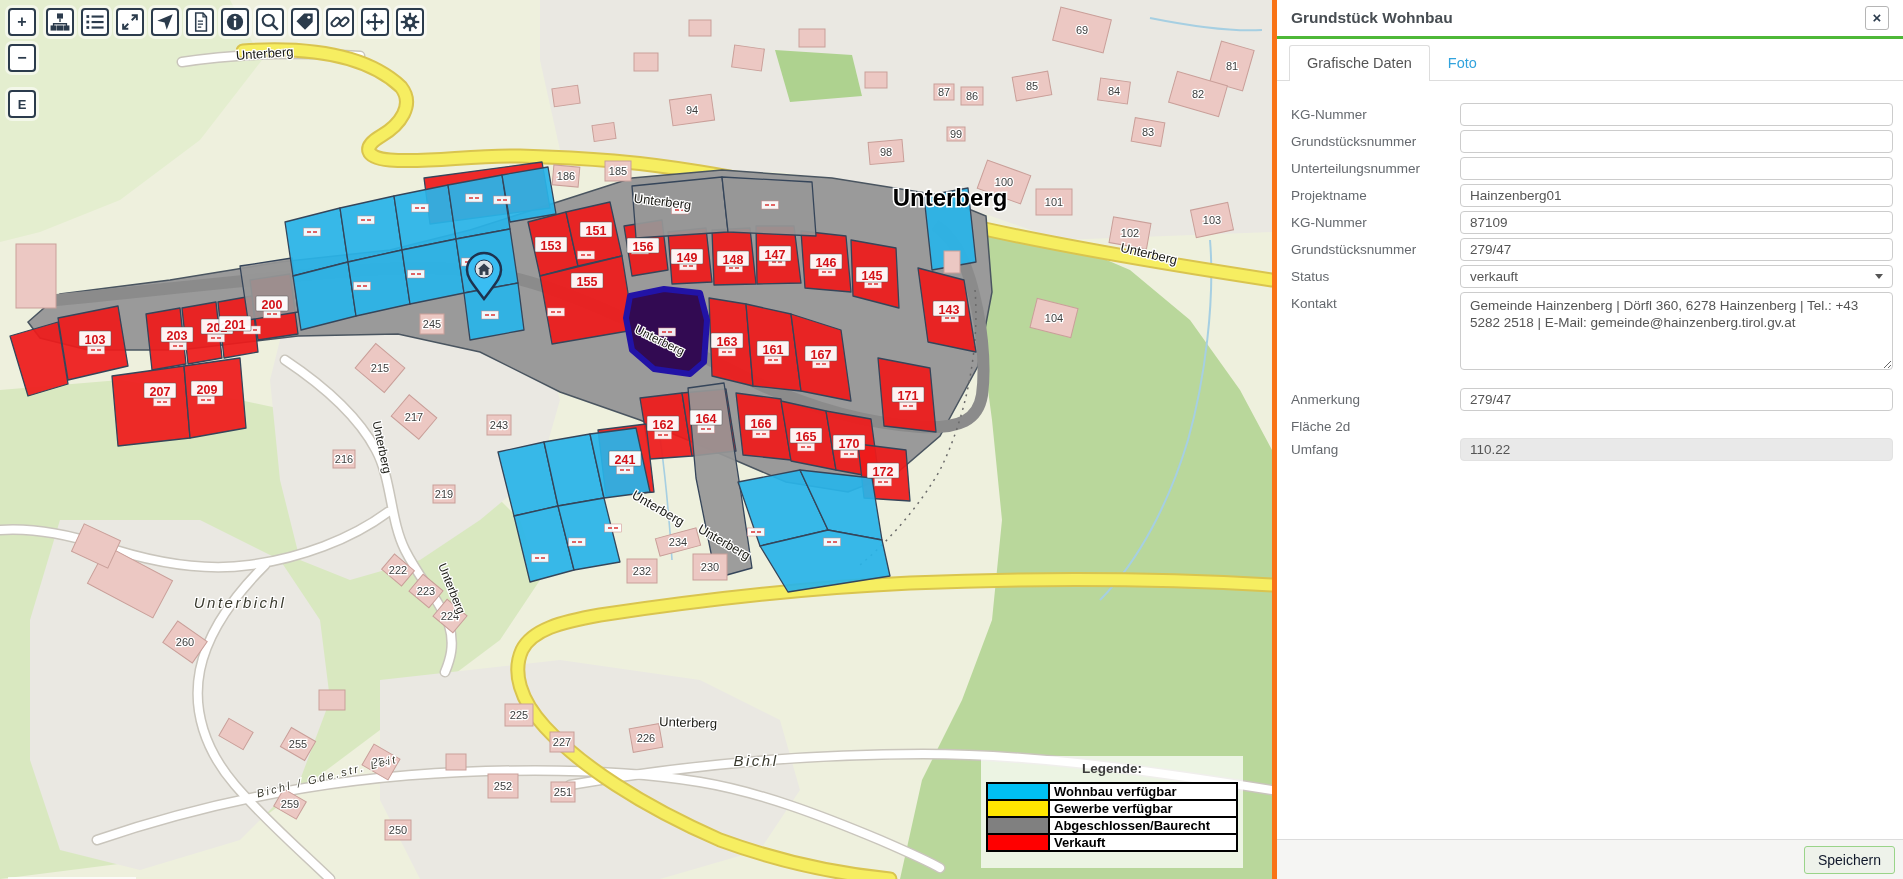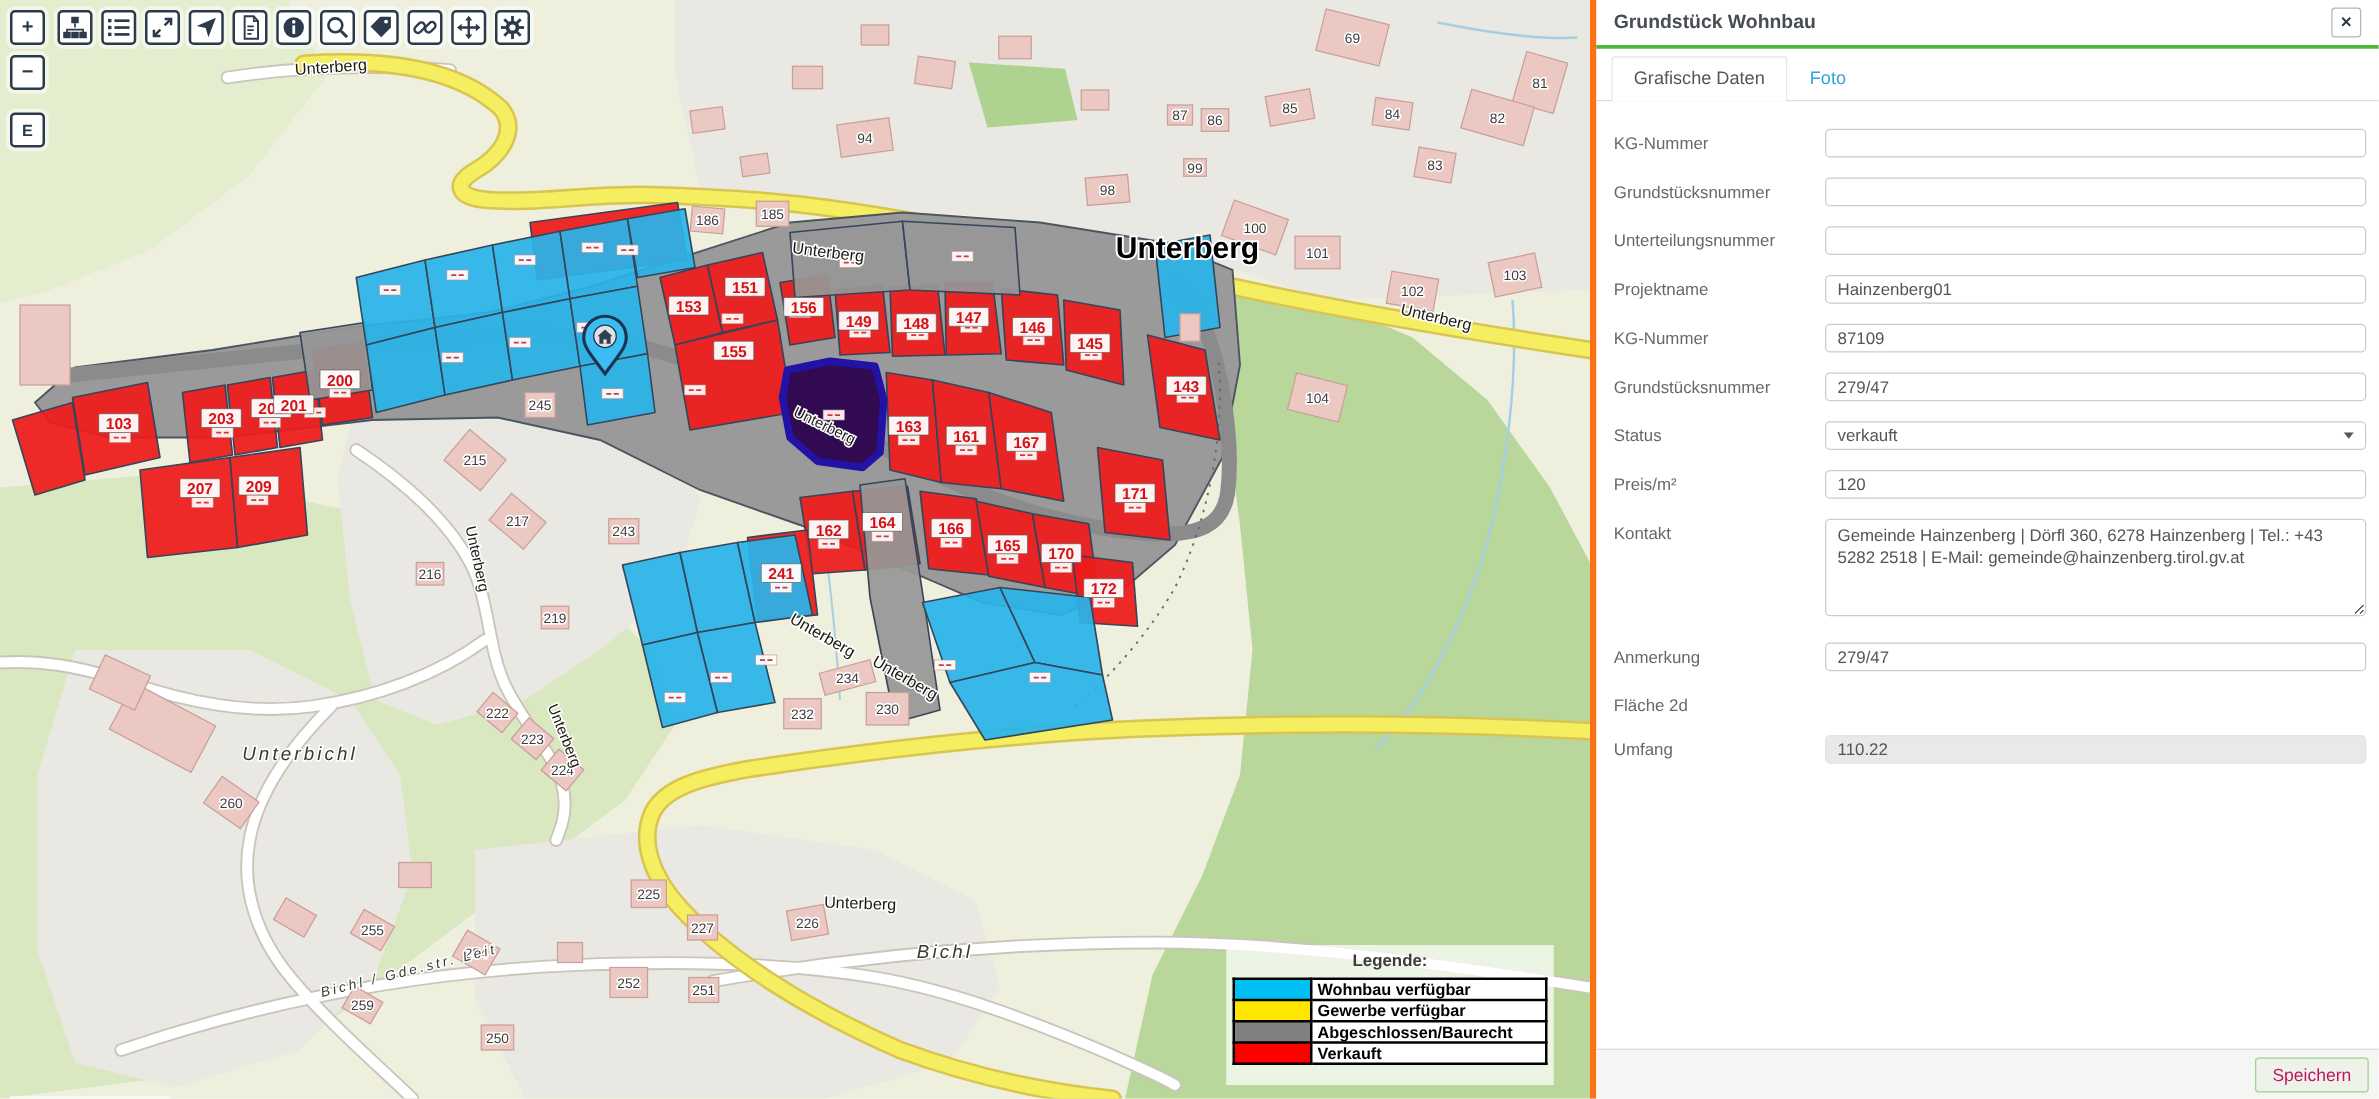--- a/index.html
+++ b/index.html
@@ -40,36 +40,36 @@
   #panel-title { font-size:15.5px; font-weight:bold; color:#474d52; flex:1; }
   #panel-close { width:24px; height:24px; border:1px solid #b5b5b5; border-radius:3px; background:#fff;
                  color:#2b3b4c; font-weight:bold; font-size:15px; line-height:21px; text-align:center; cursor:pointer; }
   #green-line { height:3px; background:#4eb838; }
   #tabs { display:flex; border-bottom:1px solid #ddd; padding:6px 12px 0 12px; }
   .tab { padding:9px 17px; font-size:14.5px; cursor:pointer; border:1px solid transparent; border-bottom:none; }
   .tab.active { color:#555; background:#fff; border-color:#ddd; border-radius:3px 3px 0 0; margin-bottom:-1px; }
   .tab.inactive { color:#31a3dd; }
 
   #form { flex:1; padding:22px 10px 0 14px; overflow:hidden; }
-  .frow { display:flex; margin-bottom:16px; }
+  .frow { display:flex; margin-bottom:4px; }
   .frow label { flex:0 0 169px; font-size:13.5px; color:#65696e; padding-top:4px; }
   .fctl { flex:1; }
   .fctl input, .fctl textarea, .selbox {
     width:100%; border:1px solid #ccc; border-radius:4px; font-family:"Liberation Sans",sans-serif;
     font-size:13.5px; color:#555; padding:2px 9px; height:23px; background:#fff; outline:none;
   }
   .fctl input.ro { background:#e9e9e9; border-color:#e2e2e2; }
   .fctl textarea { height:78px; padding-top:4px; resize:both; line-height:17px; }
   .selbox { display:flex; align-items:center; cursor:pointer; }
   .selbox span.val { flex:1; }
   .selbox .caret { width:0; height:0; border-left:4.5px solid transparent; border-right:4.5px solid transparent; border-top:5px solid #555; }
   .frow.gap { margin-top:14px; }
 
   #panel-footer { height:40px; background:#f5f5f3; border-top:1px solid #dcdcdc; display:flex; align-items:center; justify-content:flex-end; padding:0 8px; }
-  #save-btn { background:#eef2ea; border:1px solid #9ad489; border-radius:3px; color:#be185d; font-size:14px; padding:5px 13px; cursor:default;margin-left:24px; }
+  #save-btn { background:#eef2ea; border:1px solid #9ad489; border-radius:3px; color:#0f172a; font-size:14px; padding:5px 13px; cursor:default;margin-left:24px; }
 </style>
 </head>
 <body>
 
 <div id="app">
 
   <div id="map-area">
     <svg id="map-svg" width="1272" height="879" viewBox="0 0 1272 879">
         <rect x="0" y="0" width="1272" height="879" fill="#eef0dd"></rect>
         <polygon points="0,0 230,0 262,60 200,140 120,200 40,232 0,242" fill="#e4eecf"></polygon>
@@ -824,24 +824,20 @@
         <div class="frow">
           <label>Status</label>
           <div class="fctl">
             <div class="selbox">
               <span class="val">verkauft</span>
               <span class="caret"></span>
             </div>
           </div>
         </div>
         <div class="frow">
-          <label>Preis/m²</label>
-          <div class="fctl"><input value="120" style=""></div>
-        </div>
-        <div class="frow">
           <label>Kontakt</label>
           <div class="fctl"><textarea style="">Gemeinde Hainzenberg | Dörfl 360, 6278 Hainzenberg | Tel.: +43 5282 2518 | E-Mail: gemeinde@hainzenberg.tirol.gv.at</textarea></div>
         </div>
         <div class="frow gap">
           <label>Anmerkung</label>
           <div class="fctl"><input value="279/47" style=""></div>
         </div>
         <div class="frow">
           <label>Fläche 2d</label>
         </div>

